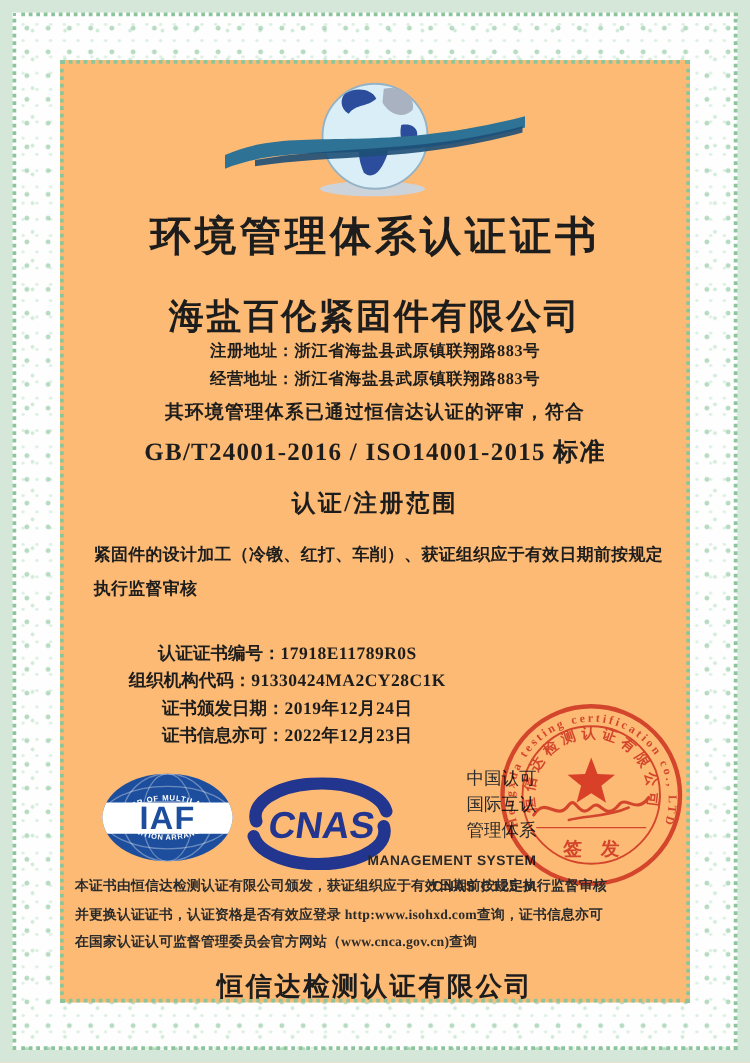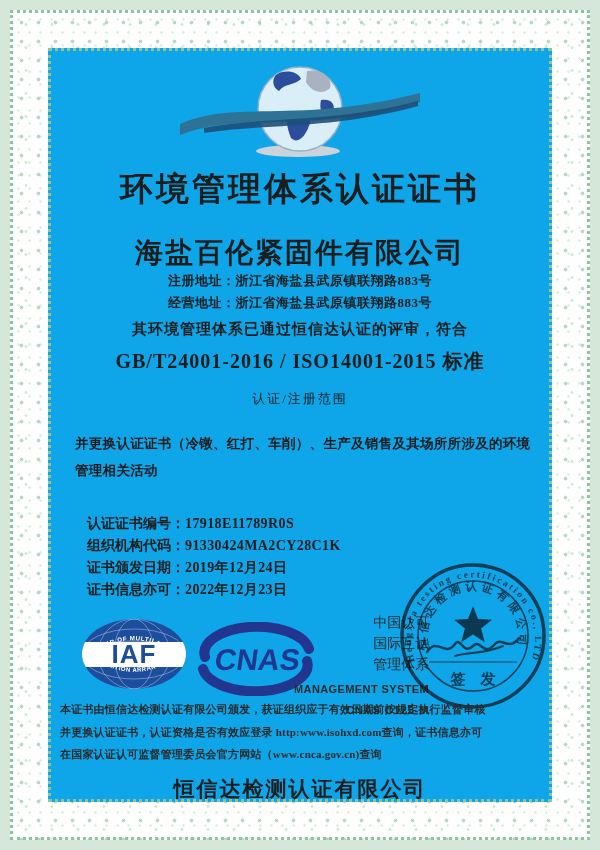--- a/index.html
+++ b/index.html
@@ -16,41 +16,41 @@
     background-image:
       radial-gradient(circle, rgba(125,190,145,.55) 1.7px, transparent 2.2px),
       radial-gradient(circle, rgba(145,205,165,.40) 1.3px, transparent 1.8px),
       radial-gradient(circle, rgba(160,212,175,.35) 1.1px, transparent 1.5px);
     background-size:17px 19px, 26px 23px, 11px 13px;
     border:3px dotted #8cc59c;
     box-sizing:border-box;
   }
   .content{
     position:absolute;left:48px;top:48px;width:504px;height:754px;
-    background:#0ea5e9;
+    background:#fdba74;
     border:3px dotted #8cc59c;
     box-sizing:border-box;
   }
   .abs{position:absolute;}
   .ctr{left:0;right:0;text-align:center;}
 
   .logo{top:10px;left:50%;transform:translateX(-50%);}
   .title{top:116px;font-size:33px;font-weight:bold;letter-spacing:3px;}
   .company{top:183px;font-size:28px;font-weight:bold;letter-spacing:2px;
            font-family:"Liberation Sans","DejaVu Sans",sans-serif;}
   .addr{font-size:13px;font-weight:bold;letter-spacing:.5px;font-family:Liberation Serif, serif;}
   .addr1{top:221px;} .addr2{top:243px;}
   .statement{top:269px;font-size:15px;font-weight:bold;letter-spacing:1px;
              font-family:"Liberation Sans","DejaVu Sans",sans-serif;}
   .standard{top:297px;font-size:20px;font-weight:bold;letter-spacing:1px;}
-  .scope-head{top:339px;font-size:13px;font-weight:normal;letter-spacing:2px;}
+  .scope-head{top:339px;font-size:19px;font-weight:bold;letter-spacing:2px;}
   .scope{top:379px;left:24px;width:462px;font-size:13.5px;font-weight:bold;
          line-height:27px;letter-spacing:.3px;text-align:left;}
 
-  .info{top:462px;left:36px;font-size:14px;font-weight:bold;}
+  .info{top:462px;left:52px;font-size:14px;font-weight:bold;text-align:center;}
   .info .row{line-height:22px;}
   .info .val{font-family:"Liberation Serif","DejaVu Serif",serif;letter-spacing:.4px;}
 
   .iaf{top:567px;left:30px;}
   .cnas{top:571px;left:146px;}
   .accred{top:561px;left:243px;text-align:right;font-size:14px;line-height:21px;
           font-family:Liberation Sans, sans-serif;color:#2a2a2a;}
   .accred .en1{font-size:11px;font-weight:bold;letter-spacing:.4px;margin-top:4px;}
   .accred .en2{font-size:11.5px;font-weight:bold;letter-spacing:.6px;margin-top:0;}
 
@@ -89,21 +89,21 @@
   <div class="abs ctr addr addr2">
     <span>经营地址：</span><span>浙江省海盐县武原镇联翔路883号</span>
   </div>
 
   <div class="abs ctr statement">其环境管理体系已通过恒信达认证的评审，符合</div>
 
   <div class="abs ctr standard">GB/T24001-2016 / ISO14001-2015  标准</div>
 
   <div class="abs ctr scope-head">认证/注册范围</div>
 
-  <div class="abs scope">并更换认证证书（冷镦、红打、车削）、生产及销售及其场所所涉及的环境管理相关活动</div>
+  <div class="abs scope">紧固件的设计加工（冷镦、红打、车削）、获证组织应于有效日期前按规定执行监督审核</div>
 
   <div class="abs info">
     <div class="row">
       <span>认证证书编号：</span><span class="val">17918E11789R0S</span>
     </div>
     <div class="row">
       <span>组织机构代码：</span><span class="val">91330424MA2CY28C1K</span>
     </div>
     <div class="row">
       <span>证书颁发日期：</span><span class="val">2019年12月24日</span>

